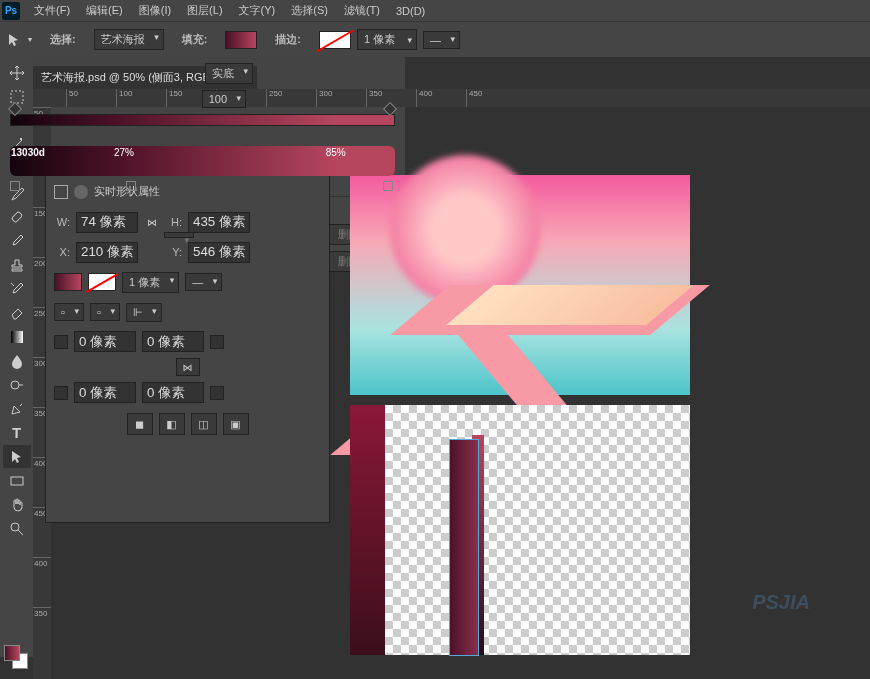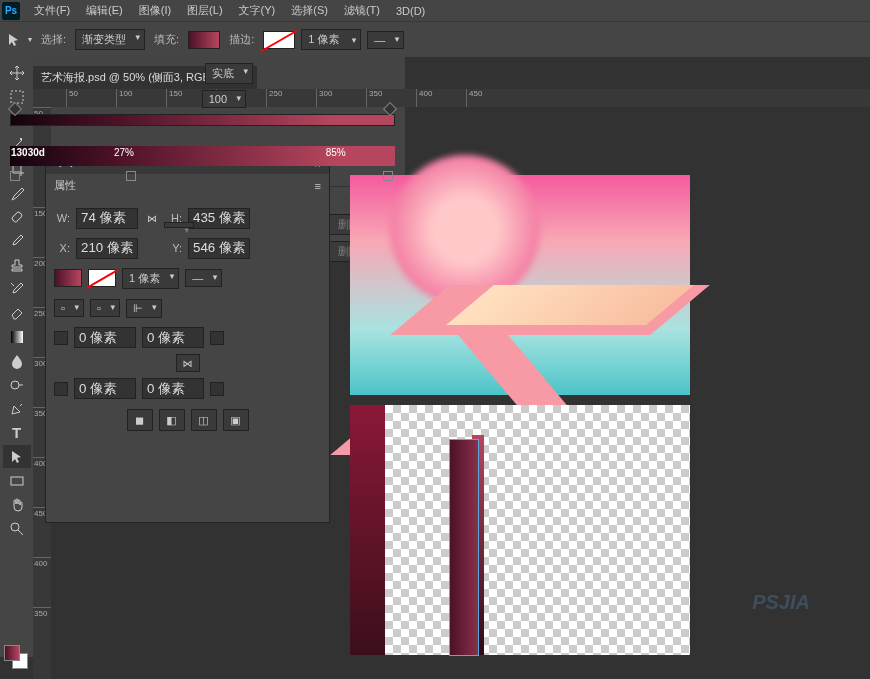--- a/index.html
+++ b/index.html
@@ -1,21 +1,21 @@
 <!DOCTYPE html>
 <html><head>
 <meta charset="utf-8">
 <style>
 * { margin: 0; padding: 0; box-sizing: border-box; font-family: "Microsoft YaHei", sans-serif; }
 body { background: #323232; color: #ccc; font-size: 11px; width: 870px; height: 679px; overflow: hidden; position: relative; }
 .menubar { background: #454545; height: 21px; display: flex; align-items: center; padding-left: 2px; }
 .ps-icon { width: 18px; height: 18px; background: #001d26; color: #31a8ff; display: flex; align-items: center; justify-content: center; font-weight: bold; font-size: 10px; border-radius: 2px; margin-right: 6px; }
 .menu-item { padding: 1px 8px; cursor: pointer; }
 .options-bar { background: #454545; height: 36px; display: flex; align-items: center; padding: 0 6px; gap: 6px; border-top: 1px solid #383838; }
-.opt-label { color: #bbb; margin: 0 3px; }
+.opt-label { color: #bbb; margin: 0 12px; font-weight: bold; }
 .dropdown { background: #3a3a3a; border: 1px solid #222; padding: 2px 18px 2px 6px; position: relative; min-width: 60px; }
 .dropdown::after { content: "▾"; position: absolute; right: 4px; font-size: 9px; }
 .swatch { width: 32px; height: 18px; border: 1px solid #222; }
 .grad-swatch { background: linear-gradient(90deg, #4b1127, #b6465e); }
 .stroke-swatch { background: #fff; position: relative; }
 .stroke-swatch::after { content: ""; position: absolute; width: 140%; height: 2px; background: #f00; transform: rotate(-30deg); top: 50%; left: -20%; }
 .stroke-dd { display: flex; align-items: center; gap: 3px; }
 .tool-arrow { width: 16px; height: 16px; display: flex; align-items: center; justify-content: center; }
 .toolbar { position: absolute; left: 0; top: 57px; width: 33px; background: #454545; height: 600px; padding-top: 4px; }
 .tool { width: 28px; height: 23px; display: flex; align-items: center; justify-content: center; margin: 0 auto 1px; color: #ccc; cursor: pointer; font-size: 14px; }
@@ -60,21 +60,21 @@
 .corner-row { display: flex; align-items: center; gap: 6px; margin-bottom: 6px; }
 .cbox { width: 14px; height: 14px; background: #333; border: 1px solid #222; }
 .align-btns { display: flex; gap: 6px; justify-content: center; margin-top: 10px; }
 .align-btn { width: 26px; height: 22px; background: #3a3a3a; border: 1px solid #222; display: flex; align-items: center; justify-content: center; cursor: pointer; }
 .grad-panel { left: 458px; top: 0; width: 405px; height: 200px; background: #444; padding: 6px 10px; }
 .grad-row { display: flex; align-items: center; gap: 6px; margin-bottom: 6px; justify-content: flex-end; }
 .grad-editor { position: relative; height: 30px; margin: 6px 0 2px; }
 .grad-bar { height: 12px; background: linear-gradient(90deg, #13030d 0%, #4b1127 27%, #b6465e 85%, #b6465e 100%); border: 1px solid #222; }
 .stop-top { position: absolute; top: -10px; width: 10px; height: 10px; background: #333; border: 1px solid #888; transform: rotate(45deg); }
 .hex-row { display: flex; justify-content: space-between; font-size: 10px; color: #fff; font-weight: bold; margin: 2px 0; }
-.pct-bar { height: 20px; background: linear-gradient(90deg, #13030d 0%, #4b1127 27%, #b6465e 85%); position: relative; margin-bottom: 4px; }
+.pct-bar { height: 30px; background: linear-gradient(90deg, #13030d 0%, #4b1127 27%, #b6465e 85%); position: relative; margin-bottom: 4px; border-radius: 6px; }
 .pct-label { position: absolute; color: #fff; font-size: 10px; top: 1px; }
 .stop-row { display: flex; gap: 30px; font-size: 10px; color: #ddd; margin-bottom: 4px; }
 .stop-row span.arrow::before { content: ""; display: inline-block; width: 8px; height: 8px; border: 1px solid #888; margin-right: 2px; transform: translateY(1px); }
 .grad-sub { padding: 6px 10px; border: 1px solid #333; margin-top: 4px; }
 .grad-sub-title { font-size: 11px; margin-bottom: 6px; }
 .grad-sub-row { display: flex; align-items: center; gap: 6px; margin-bottom: 6px; justify-content: flex-end; }
 .disabled { color: #777; }
 .btn { background: #3a3a3a; border: 1px solid #222; padding: 2px 8px; cursor: pointer; }
 .watermark { position: absolute; right: 60px; bottom: 65px; color: #4a6a88; font-size: 20px; font-weight: bold; opacity: 0.5; font-style: italic; }
 </style>
@@ -94,21 +94,21 @@
 </div>
 
 <div class="options-bar">
   <div class="tool-arrow">
     <svg viewBox="0 0 16 16" fill="#ccc">
         <path d="M3 2l9 6-4 1 2 4-2 1-2-4-3 3z"></path>
       </svg>
   </div>
   <span style="font-size:8px">▾</span>
   <span class="opt-label">选择:</span>
-  <div class="dropdown">渐变类型</div>
+  <div class="dropdown">艺术海报</div>
   <span class="opt-label">填充:</span>
   <div class="swatch grad-swatch"></div>
   <span class="opt-label">描边:</span>
   <div class="swatch stroke-swatch"></div>
   <div class="dropdown stroke-dd">1 像素</div>
   <div class="dropdown" style="min-width:24px">—</div>
 </div>
 
 <div class="tab-bar">
   <div class="doc-tab">
@@ -270,25 +270,26 @@
     <div class="pillar-side"></div>
     <div class="pillar"></div>
   </div>
 </div>
 
 <div class="panel props-panel">
   <div class="panel-header">
     <span style="font-size:9px;letter-spacing:2px">◄◄</span>
     <span class="panel-close">×</span>
   </div>
-  <div class="panel-header" style="background:#454545">
-    <span class="title">属性</span>
-    <span>≡</span>
-  </div>
   <div class="props-body">
+    <div class="props-sub">
+      <div class="shape-icon"></div>
+      <div class="shape-icon" style="border-radius:50%;background:#666;border:none"></div>
+      <span>实时形状属性</span>
+    </div>
     <div class="row">
       <span class="fld-label">W:</span>
       <input class="fld" value="74 像素" style="">
       <span class="link-ico">⋈</span>
       <span class="fld-label">H:</span>
       <input class="fld" value="435 像素" style="">
     </div>
     <div class="row">
       <span class="fld-label">X:</span>
       <input class="fld" value="210 像素" style="">

